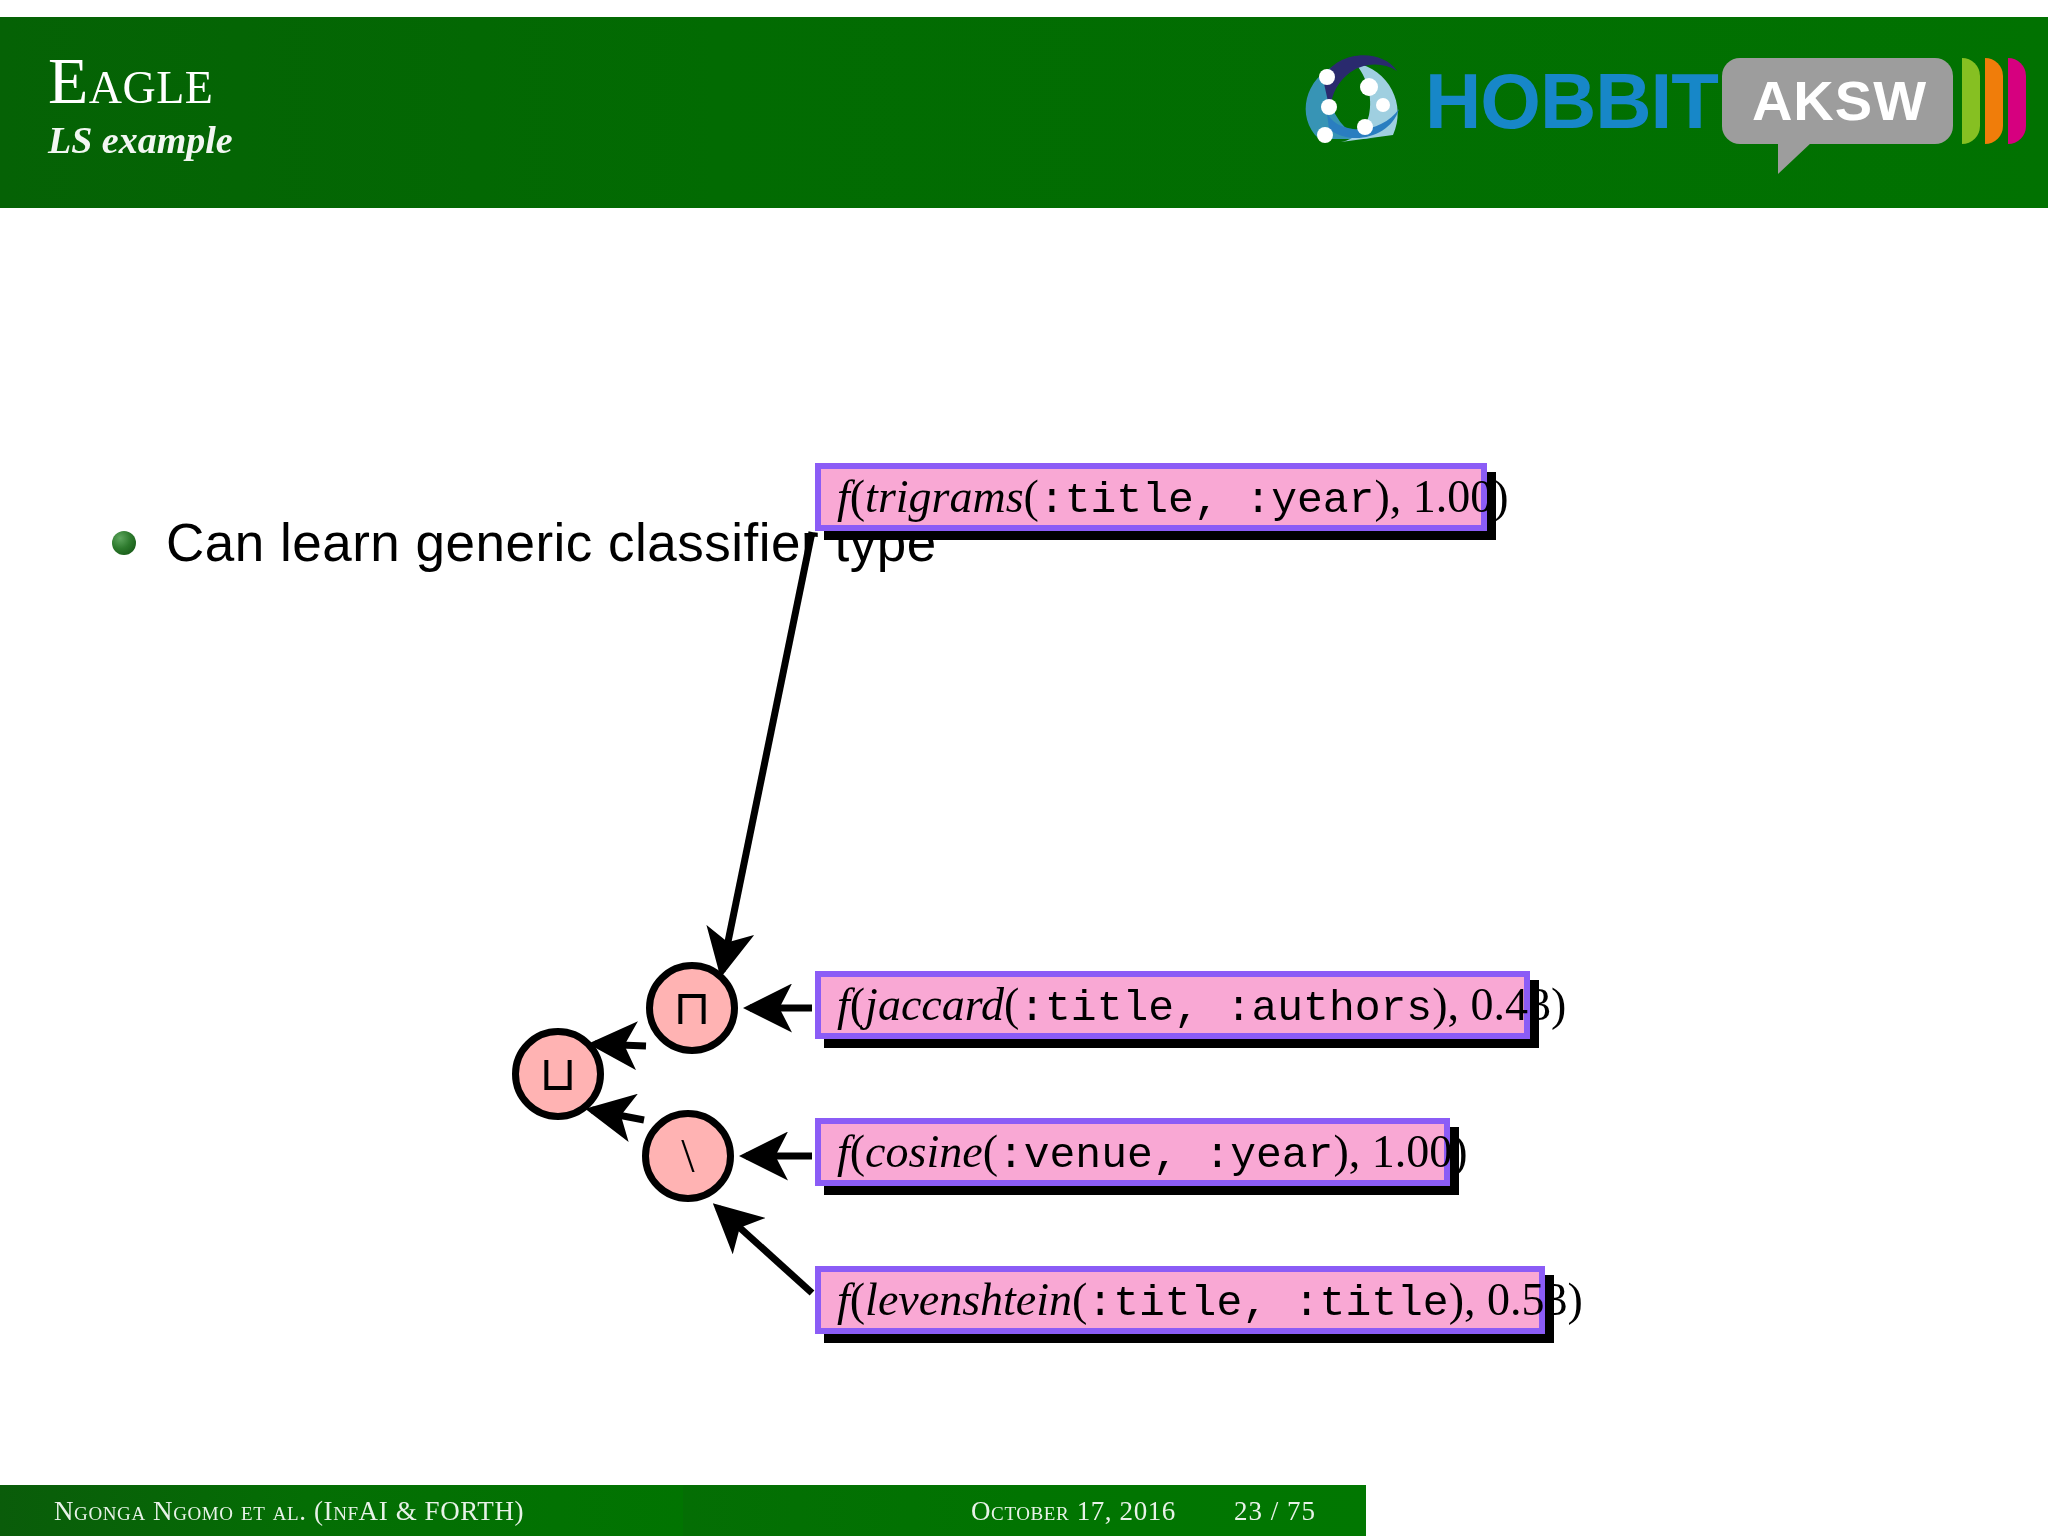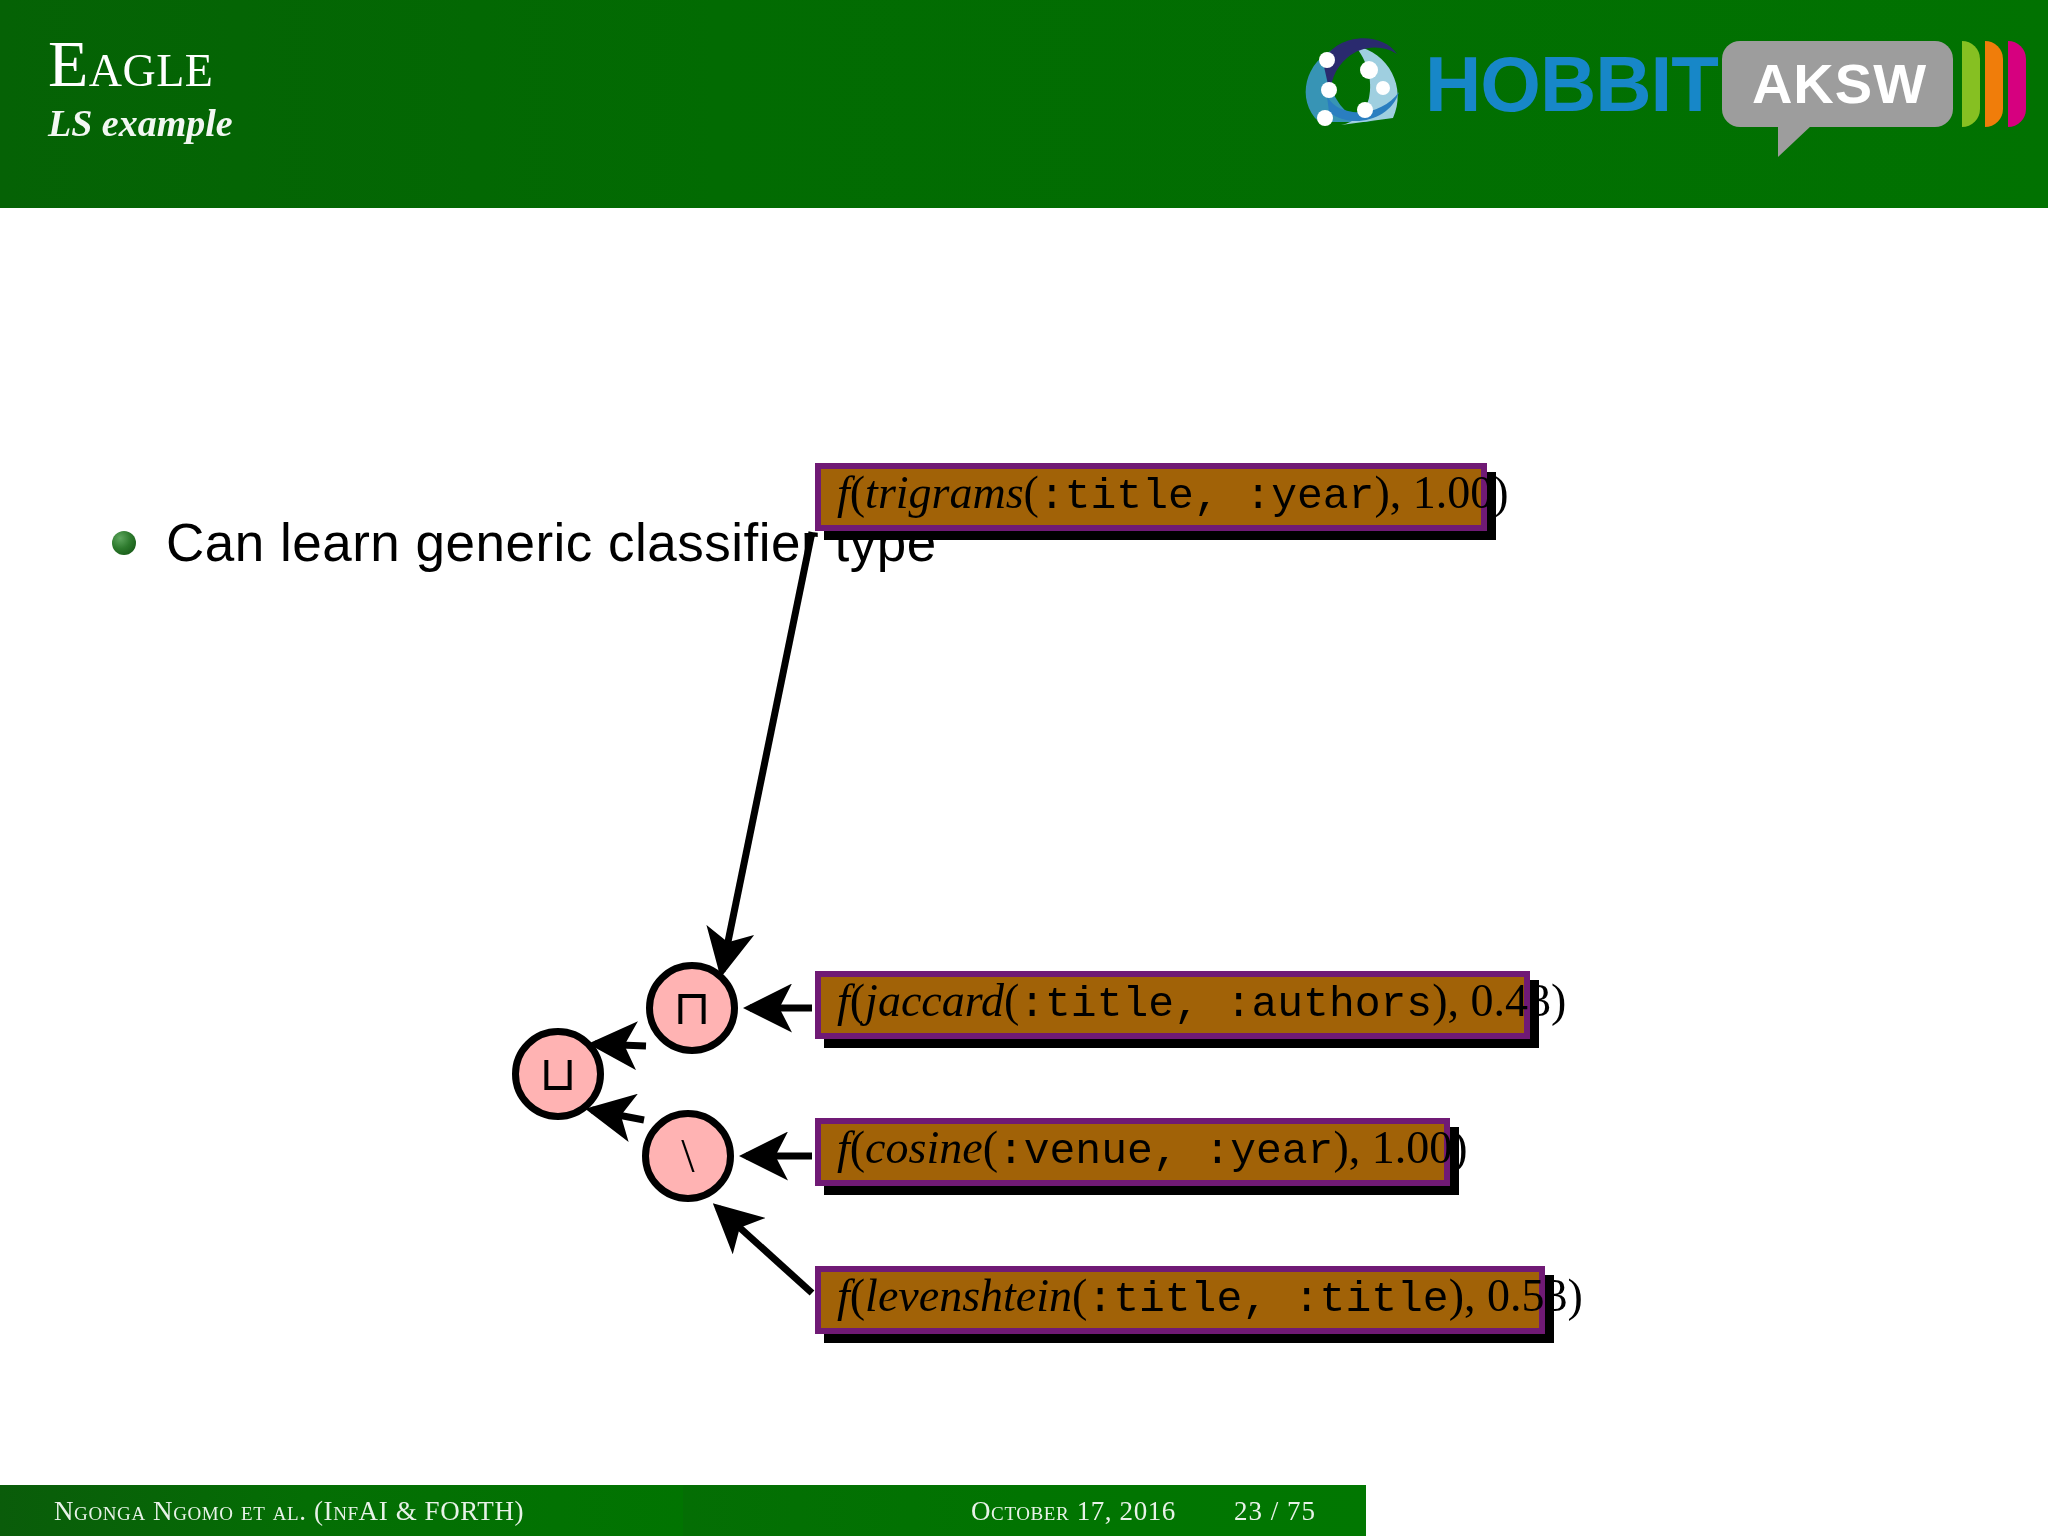--- a/index.html
+++ b/index.html
@@ -12,21 +12,21 @@
     width: 2048px;
     height: 1536px;
     position: relative;
     overflow: hidden;
     font-family: "Liberation Serif", serif;
   }
 
   
   #header-bar {
     position: absolute;
-    left: 0; top: 0;
+    left: 0; top: 17px;
     width: 2048px; height: 208px;
     background: linear-gradient(to right, #056205 0%, #026b02 35%, #017201 100%);
     overflow: hidden;
   }
   #header-titles {
     position: absolute;
     left: 48px; top: 28px;
   }
   #slide-title {
     color: #ffffff;
@@ -145,25 +145,25 @@
     width: 2048px; height: 1277px;
   }
   #arrow-layer {
     position: absolute;
     left: 0; top: 0;
     width: 2048px; height: 1277px;
   }
 
   .leaf-box {
     position: absolute;
-    background: #a16207;
-    border: 6px solid #701a75;
+    background: #f9a8d4;
+    border: 6px solid #8b5cf6;
     box-shadow: 9px 9px 0 0 #000000;
     display: flex;
-    align-items: flex-start;
+    align-items: flex-end;
     padding: 0 16px;
     box-sizing: border-box;
     white-space: nowrap;
   }
   .formula {
     font-size: 46px;
     line-height: 48px;
     color: #000000;
   }
   .fn   { font-family: "Liberation Serif", serif; font-style: italic; }

